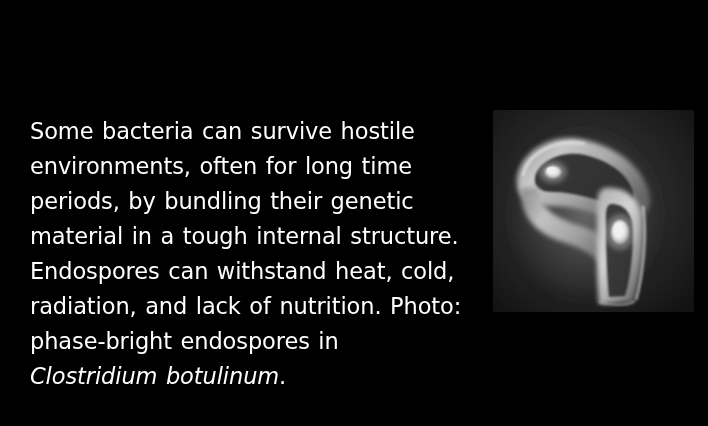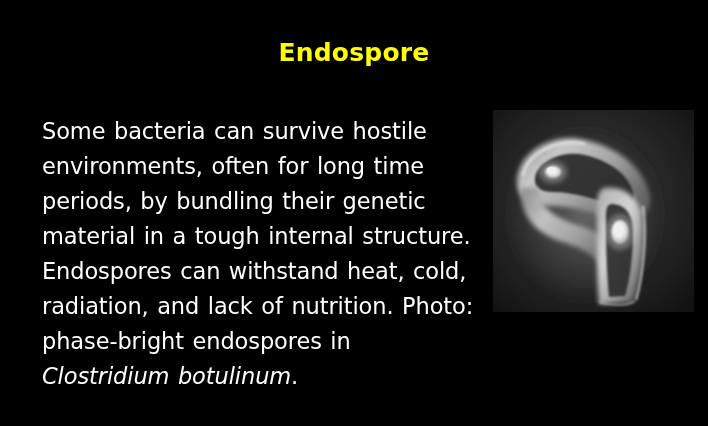--- a/index.html
+++ b/index.html
@@ -28,21 +28,21 @@
     color: #ffff00;
     font-family: "DejaVu Sans", sans-serif;
     font-size: 25px;
     font-weight: 600;
     letter-spacing: 0.2px;
     line-height: 30px;
     white-space: nowrap;
   }
   .body-text {
     position: absolute;
-    left: 42px;
+    left: 30px;
     top: 114px;
     width: 440px;
     color: #ffffff;
     font-family: "DejaVu Sans", sans-serif;
     font-size: 22.5px;
     font-weight: 500;
     line-height: 35px;
     letter-spacing: -0.1px;
     word-spacing: 1.5px;
   }
@@ -62,21 +62,20 @@
     display: block;
     width: 201px;
     height: 202px;
   }
 </style>
 </head>
 <body>
 
 <div class="slide">
 
-  <div class="slide-title">Endospore</div>
 
   <div class="body-text"><span>Some bacteria can survive hostile environments, often for long time periods, by bundling their genetic material in a tough internal structure. Endospores can withstand heat, cold, radiation, and lack of nutrition. Photo: phase-bright endospores in </span><span class="species">Clostridium botulinum</span><span>.</span></div>
 
   <div class="micrograph">
     <svg viewBox="0 0 201 202" xmlns="http://www.w3.org/2000/svg">
       <defs>
         <radialGradient id="bgGlow" cx="48%" cy="45%" r="70%">
           <stop offset="0%" stop-color="#3a3a3a"></stop>
           <stop offset="55%" stop-color="#2a2a2a"></stop>
           <stop offset="100%" stop-color="#151515"></stop>

